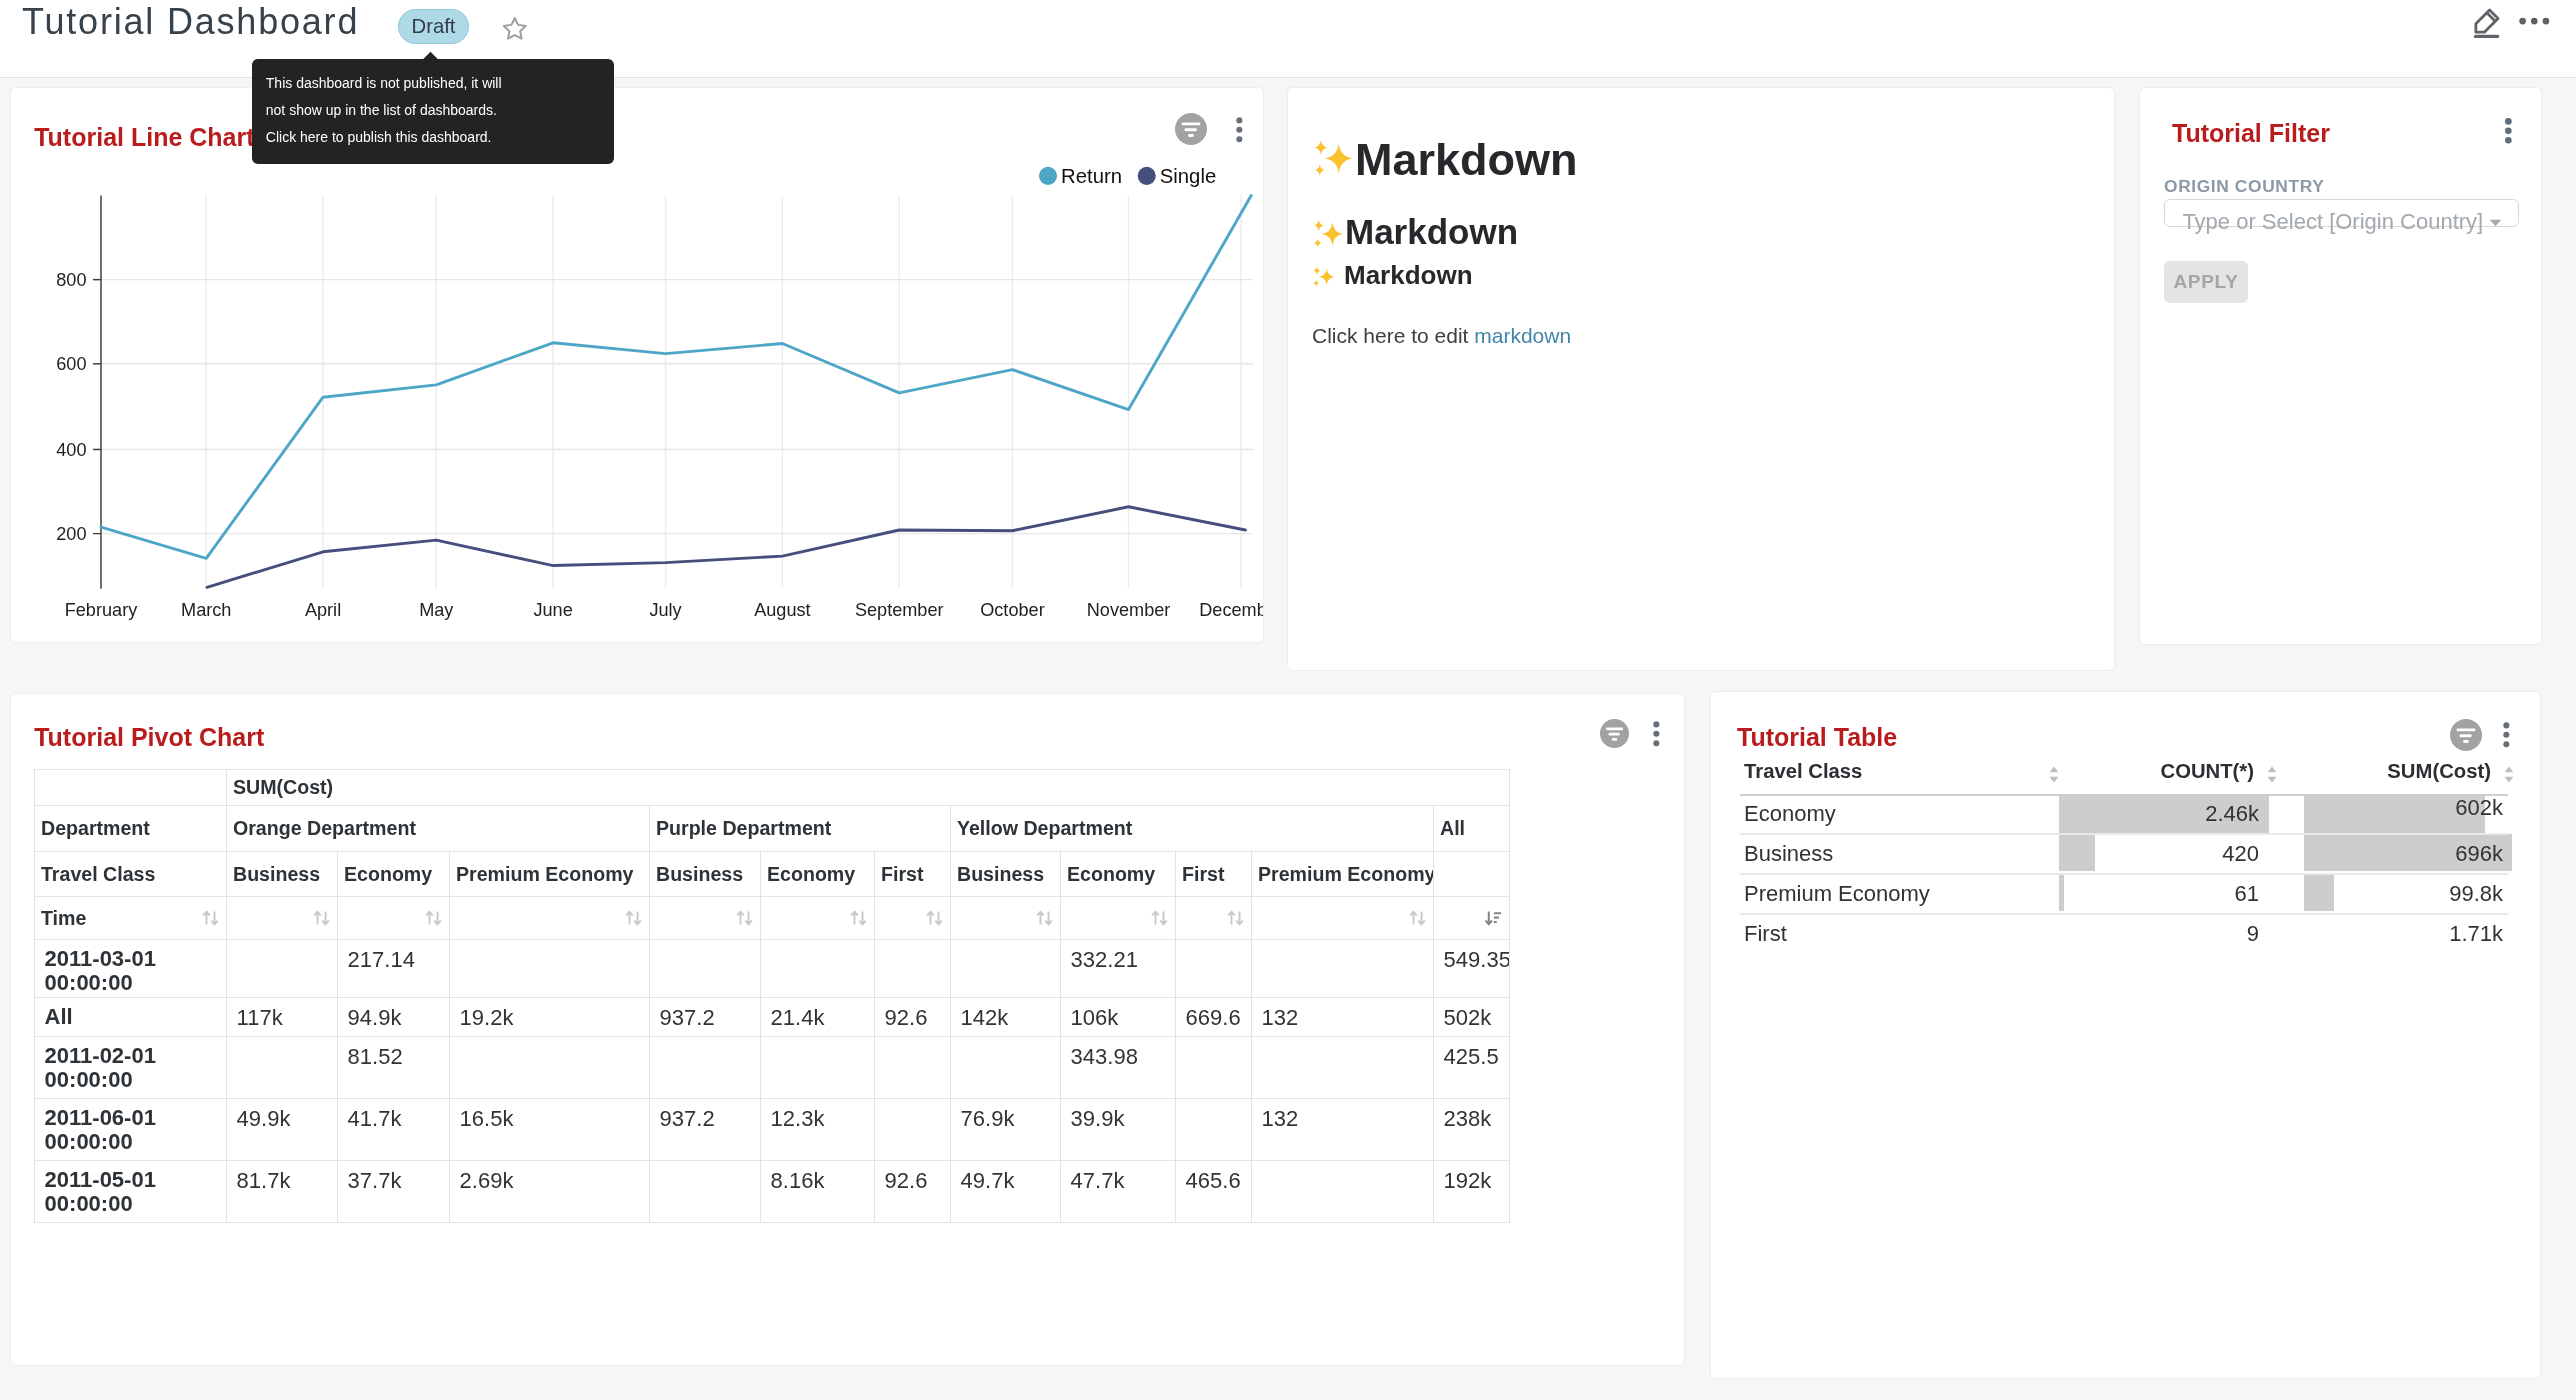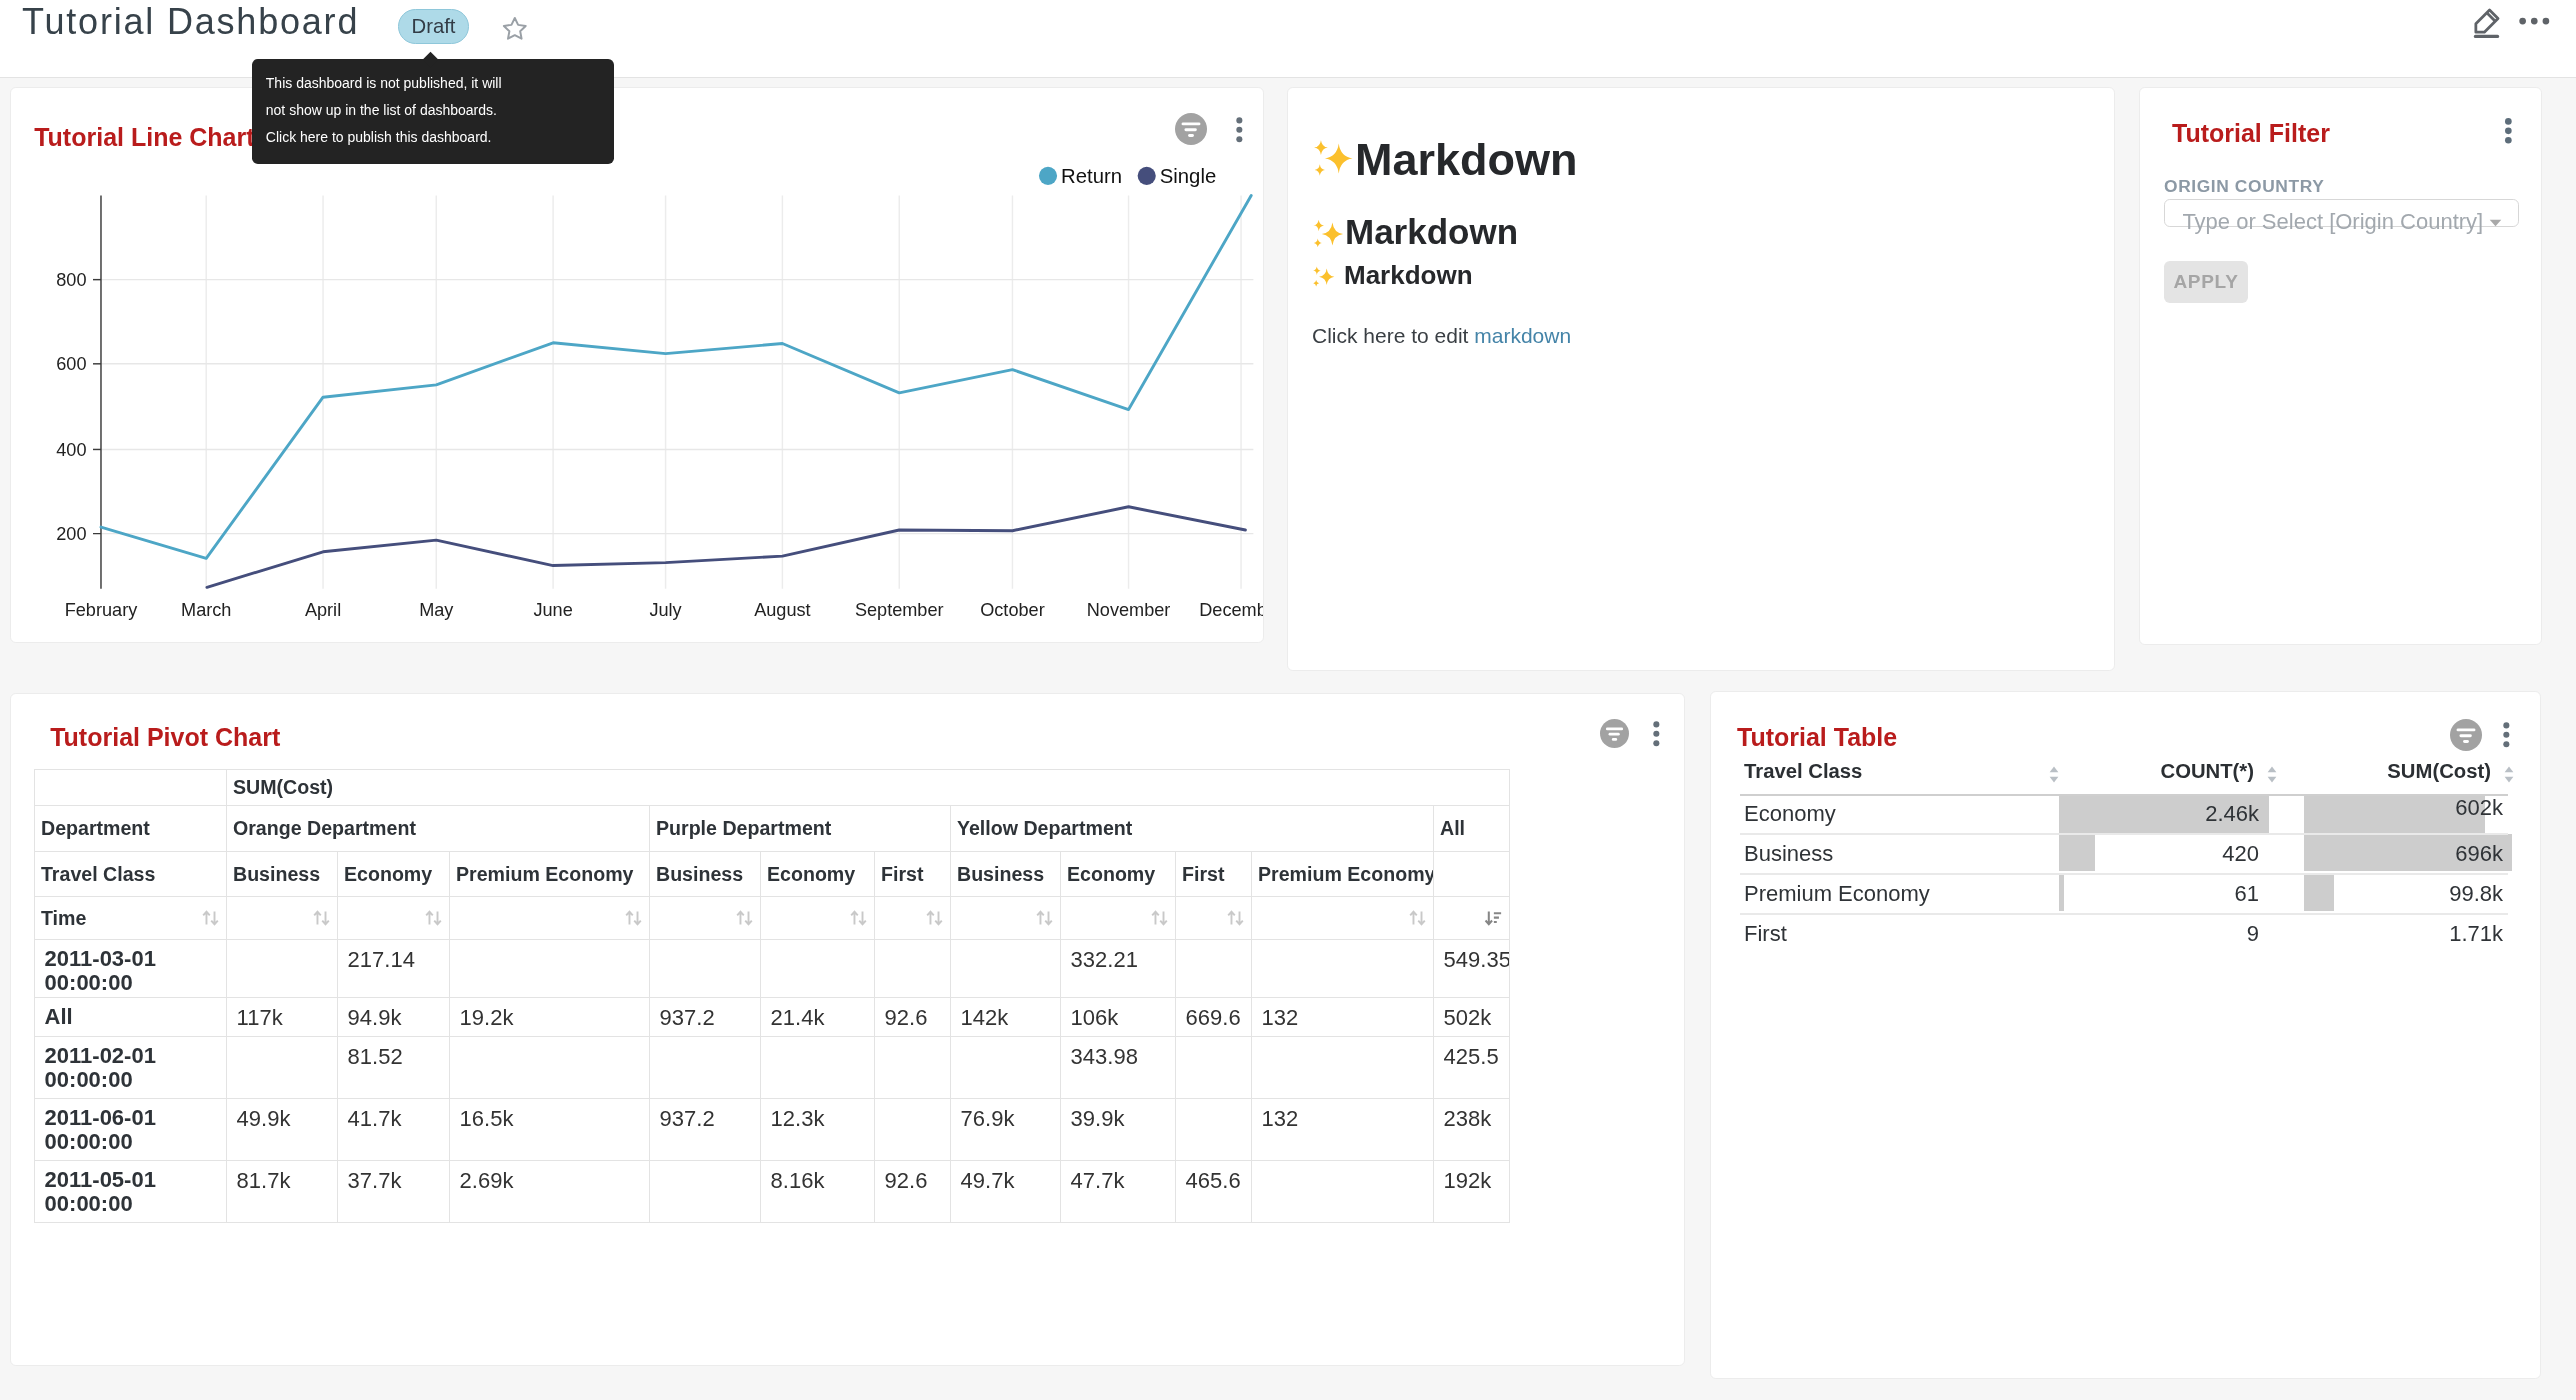--- a/index.html
+++ b/index.html
@@ -158,21 +158,21 @@
   <div class="abs" style="left:24px;top:111px;width:355px;height:28px;border:1.5px solid #d7d7d7;border-radius:5.8px;background:#fff;">
     <div class="abs" style="left:17.4px;top:8.7px;font-size:22px;color:#a2a8ae;">Type or Select [Origin Country]</div>
     <svg class="abs" style="right:16px;top:19px" width="13" height="8" viewBox="0 0 18 11">
         <path d="M1 1 L9 10 L17 1 Z" fill="#a9a9a9"></path>
       </svg>
   </div>
   <div class="abs" style="left:24px;top:173px;width:84px;height:42px;border-radius:5.8px;background:#e4e4e4;color:#a5a5a5;font-size:19px;font-weight:700;letter-spacing:0.7px;text-align:center;line-height:42px;">APPLY</div>
 </div>
 
 <div class="card" style="left:10.2px;top:693px;width:1675px;height:673px;">
-  <div class="ctitle" style="left:23px;top:29px;margin-left:16px;">Tutorial Pivot Chart</div>
+  <div class="ctitle" style="left:23px;top:29px;">Tutorial Pivot Chart</div>
   <svg class="abs" style="left:1589px;top:25px" width="29" height="29" viewBox="0 0 44 44">
       <circle cx="22" cy="22" r="22" fill="#a2a2a2"></circle>
       <rect x="9" y="13" width="26" height="4" rx="2" fill="#fff"></rect>
       <rect x="13" y="21" width="17" height="4" rx="2" fill="#fff"></rect>
       <rect x="18" y="29" width="8" height="4" rx="2" fill="#fff"></rect>
     </svg>
   <svg class="abs" style="left:1641px;top:26px" width="8.7" height="27.6" viewBox="0 0 12 38">
       <circle cx="6" cy="6" r="4.2" fill="#646f79"></circle>
       <circle cx="6" cy="19" r="4.2" fill="#646f79"></circle>
       <circle cx="6" cy="32" r="4.2" fill="#646f79"></circle>

